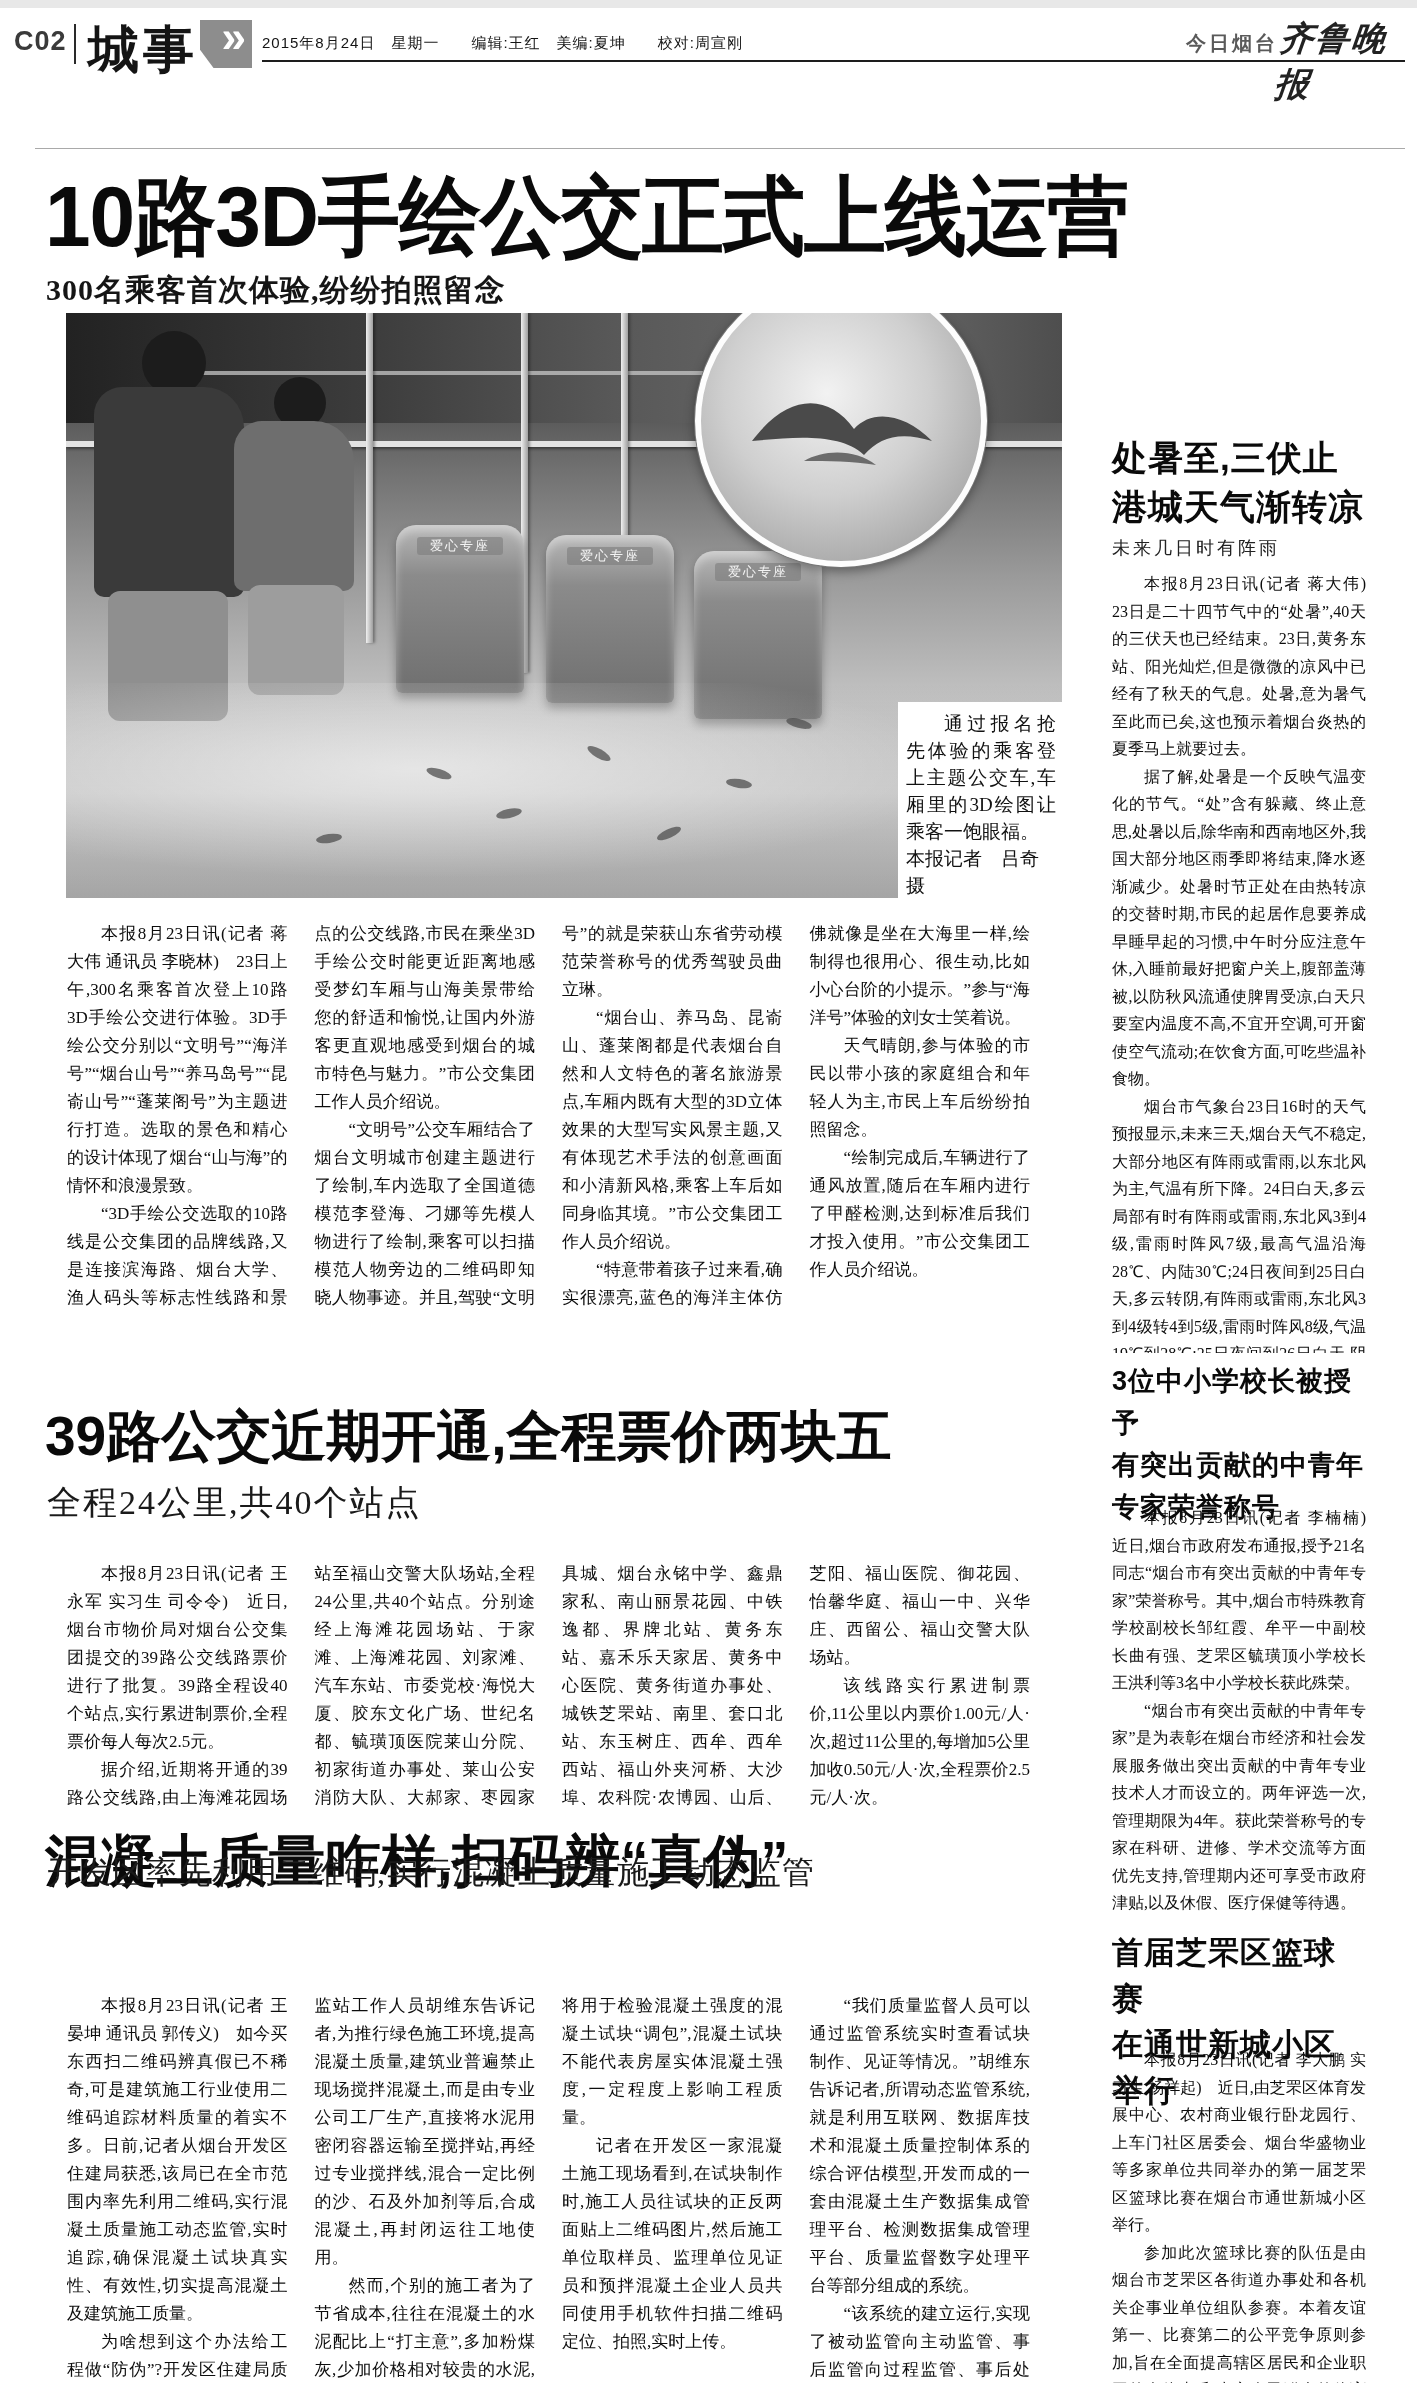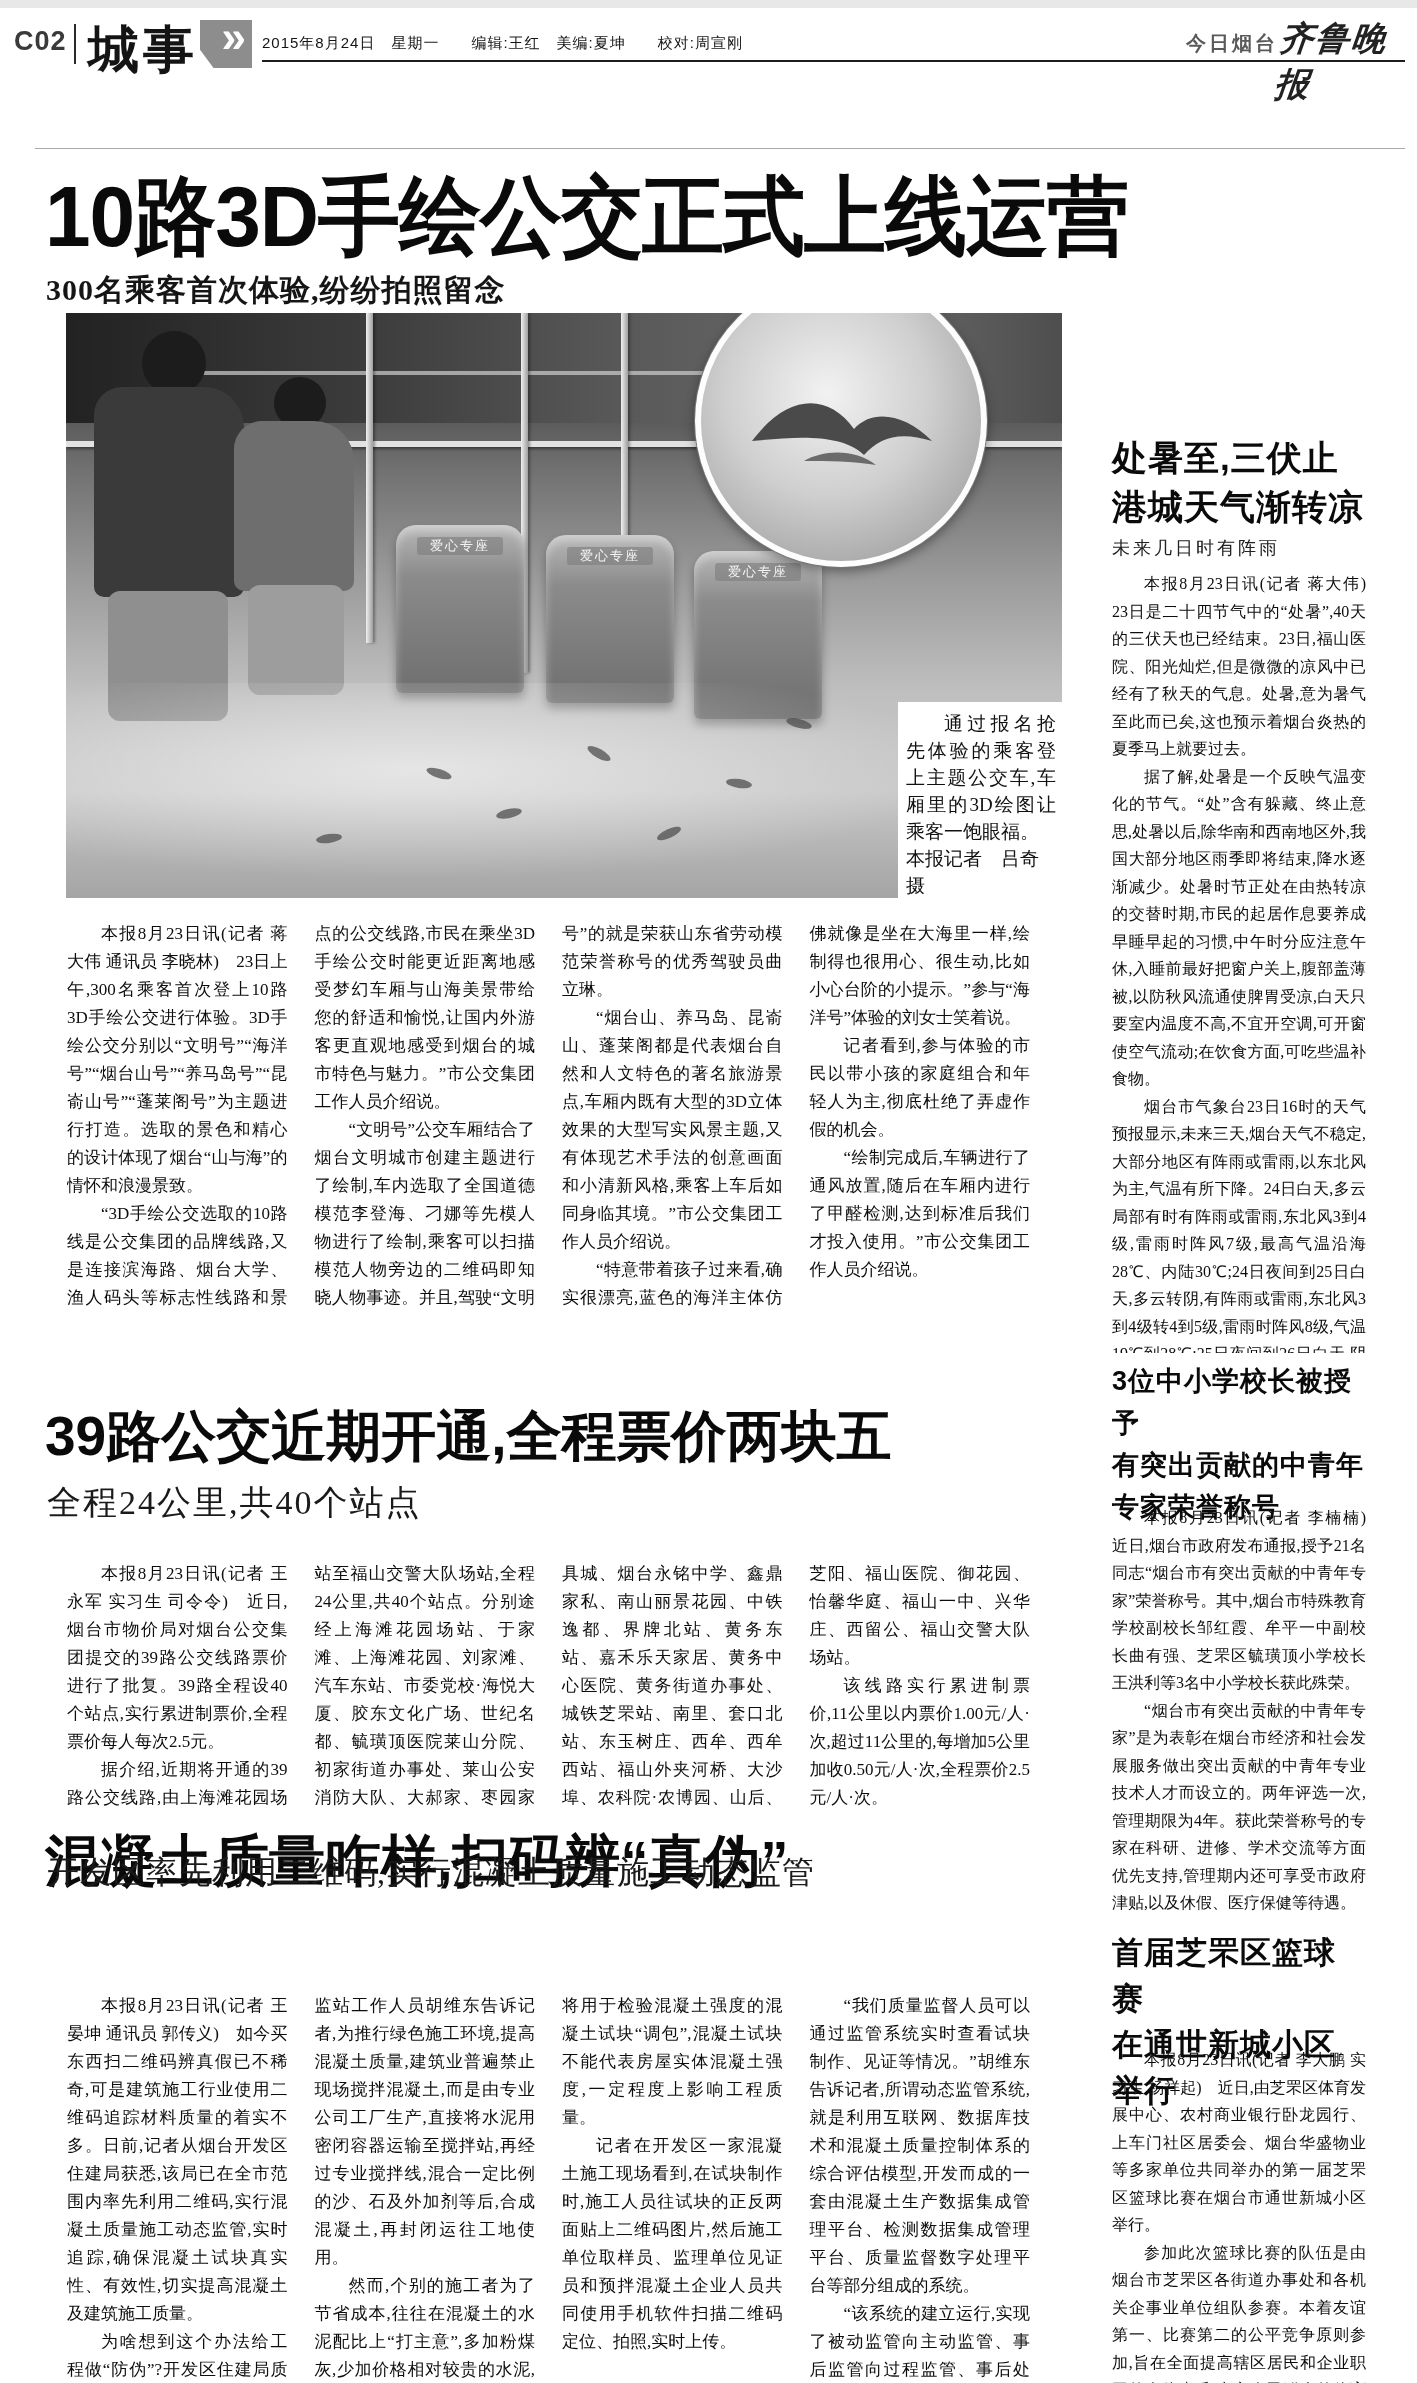--- a/index.html
+++ b/index.html
@@ -155,21 +155,21 @@
       <div class="credit">本报记者　吕奇　摄</div>
     </div>
   </div>
 
   <div class="body-cols lead-body">
     <p>本报8月23日讯(记者 蒋大伟 通讯员 李晓林)　23日上午,300名乘客首次登上10路3D手绘公交进行体验。3D手绘公交分别以“文明号”“海洋号”“烟台山号”“养马岛号”“昆嵛山号”“蓬莱阁号”为主题进行打造。选取的景色和精心的设计体现了烟台“山与海”的情怀和浪漫景致。</p>
     <p>“3D手绘公交选取的10路线是公交集团的品牌线路,又是连接滨海路、烟台大学、渔人码头等标志性线路和景点的公交线路,市民在乘坐3D手绘公交时能更近距离地感受梦幻车厢与山海美景带给您的舒适和愉悦,让国内外游客更直观地感受到烟台的城市特色与魅力。”市公交集团工作人员介绍说。</p>
     <p>“文明号”公交车厢结合了烟台文明城市创建主题进行了绘制,车内选取了全国道德模范李登海、刁娜等先模人物进行了绘制,乘客可以扫描模范人物旁边的二维码即知晓人物事迹。并且,驾驶“文明号”的就是荣获山东省劳动模范荣誉称号的优秀驾驶员曲立琳。</p>
     <p>“烟台山、养马岛、昆嵛山、蓬莱阁都是代表烟台自然和人文特色的著名旅游景点,车厢内既有大型的3D立体效果的大型写实风景主题,又有体现艺术手法的创意画面和小清新风格,乘客上车后如同身临其境。”市公交集团工作人员介绍说。</p>
     <p>“特意带着孩子过来看,确实很漂亮,蓝色的海洋主体仿佛就像是坐在大海里一样,绘制得也很用心、很生动,比如小心台阶的小提示。”参与“海洋号”体验的刘女士笑着说。</p>
-    <p>记者看到,参与体验的市民以带小孩的家庭组合和年轻人为主,彻底杜绝了弄虚作假的机会。</p>
+    <p>天气晴朗,参与体验的市民以带小孩的家庭组合和年轻人为主,市民上车后纷纷拍照留念。</p>
     <p>“绘制完成后,车辆进行了通风放置,随后在车厢内进行了甲醛检测,达到标准后我们才投入使用。”市公交集团工作人员介绍说。</p>
 
   </div>
 
   <h2 class="a2-headline">39路公交近期开通,全程票价两块五</h2>
   <div class="a2-subhead">全程24公里,共40个站点</div>
   <div class="body-cols a2-body">
     <p>本报8月23日讯(记者 王永军 实习生 司令令)　近日,烟台市物价局对烟台公交集团提交的39路公交线路票价进行了批复。39路全程设40个站点,实行累进制票价,全程票价每人每次2.5元。</p>
     <p>据介绍,近期将开通的39路公交线路,由上海滩花园场站至福山交警大队场站,全程24公里,共40个站点。分别途经上海滩花园场站、于家滩、上海滩花园、刘家滩、汽车东站、市委党校·海悦大厦、胶东文化广场、世纪名都、毓璜顶医院莱山分院、初家街道办事处、莱山公安消防大队、大郝家、枣园家具城、烟台永铭中学、鑫鼎家私、南山丽景花园、中铁逸都、界牌北站、黄务东站、嘉禾乐天家居、黄务中心医院、黄务街道办事处、城铁芝罘站、南里、套口北站、东玉树庄、西牟、西牟西站、福山外夹河桥、大沙埠、农科院·农博园、山后、芝阳、福山医院、御花园、怡馨华庭、福山一中、兴华庄、西留公、福山交警大队场站。</p>
     <p>该线路实行累进制票价,11公里以内票价1.00元/人·次,超过11公里的,每增加5公里加收0.50元/人·次,全程票价2.5元/人·次。</p>
@@ -187,21 +187,21 @@
     <p>“该系统的建立运行,实现了被动监管向主动监管、事后监管向过程监管、事后处理向事前预防的三大转变。”胡维东告诉记者,以前混凝土试块的真假无法有效监控,“假试块”问题一直是困扰监管部门的一个难题,通过加贴二维码、制作地点定位、实时上传图片等信息方法,质量监督人员能准确掌握混凝土试块制作的地点、制作的时间、养护地点等全部信息,彻底杜绝了弄虚作假的机会,有效监控“试块造假”“人情监管”现象等问题。</p>
 
   </div>
 
   <div class="sidebar-art sb-headline sb-weather-h">
     <div>处暑至,三伏止</div>
     <div>港城天气渐转凉</div>
   </div>
   <div class="sb-weather-sub">未来几日时有阵雨</div>
   <div class="sidebar-art sb-body sb-weather-b">
-    <p>本报8月23日讯(记者 蒋大伟)　23日是二十四节气中的“处暑”,40天的三伏天也已经结束。23日,福山医院、阳光灿烂,但是微微的凉风中已经有了秋天的气息。处暑,意为暑气至此而已矣,这也预示着烟台炎热的夏季马上就要过去。</p>
+    <p>本报8月23日讯(记者 蒋大伟)　23日是二十四节气中的“处暑”,40天的三伏天也已经结束。23日,黄务东站、阳光灿烂,但是微微的凉风中已经有了秋天的气息。处暑,意为暑气至此而已矣,这也预示着烟台炎热的夏季马上就要过去。</p>
     <p>据了解,处暑是一个反映气温变化的节气。“处”含有躲藏、终止意思,处暑以后,除华南和西南地区外,我国大部分地区雨季即将结束,降水逐渐减少。处暑时节正处在由热转凉的交替时期,市民的起居作息要养成早睡早起的习惯,中午时分应注意午休,入睡前最好把窗户关上,腹部盖薄被,以防秋风流通使脾胃受凉,白天只要室内温度不高,不宜开空调,可开窗使空气流动;在饮食方面,可吃些温补食物。</p>
     <p>烟台市气象台23日16时的天气预报显示,未来三天,烟台天气不稳定,大部分地区有阵雨或雷雨,以东北风为主,气温有所下降。24日白天,多云局部有时有阵雨或雷雨,东北风3到4级,雷雨时阵风7级,最高气温沿海28℃、内陆30℃;24日夜间到25日白天,多云转阴,有阵雨或雷雨,东北风3到4级转4到5级,雷雨时阵风8级,气温19℃到28℃;25日夜间到26日白天,阴有阵雨转多云,东北风转西北风5到6级,气温17℃到27℃。</p>
   </div>
 
   <div class="sidebar-art sb-headline sb-edu-h">
     <div>3位中小学校长被授予</div>
     <div>有突出贡献的中青年</div>
     <div>专家荣誉称号</div>
   </div>
   <div class="sidebar-art sb-body sb-edu-b">

